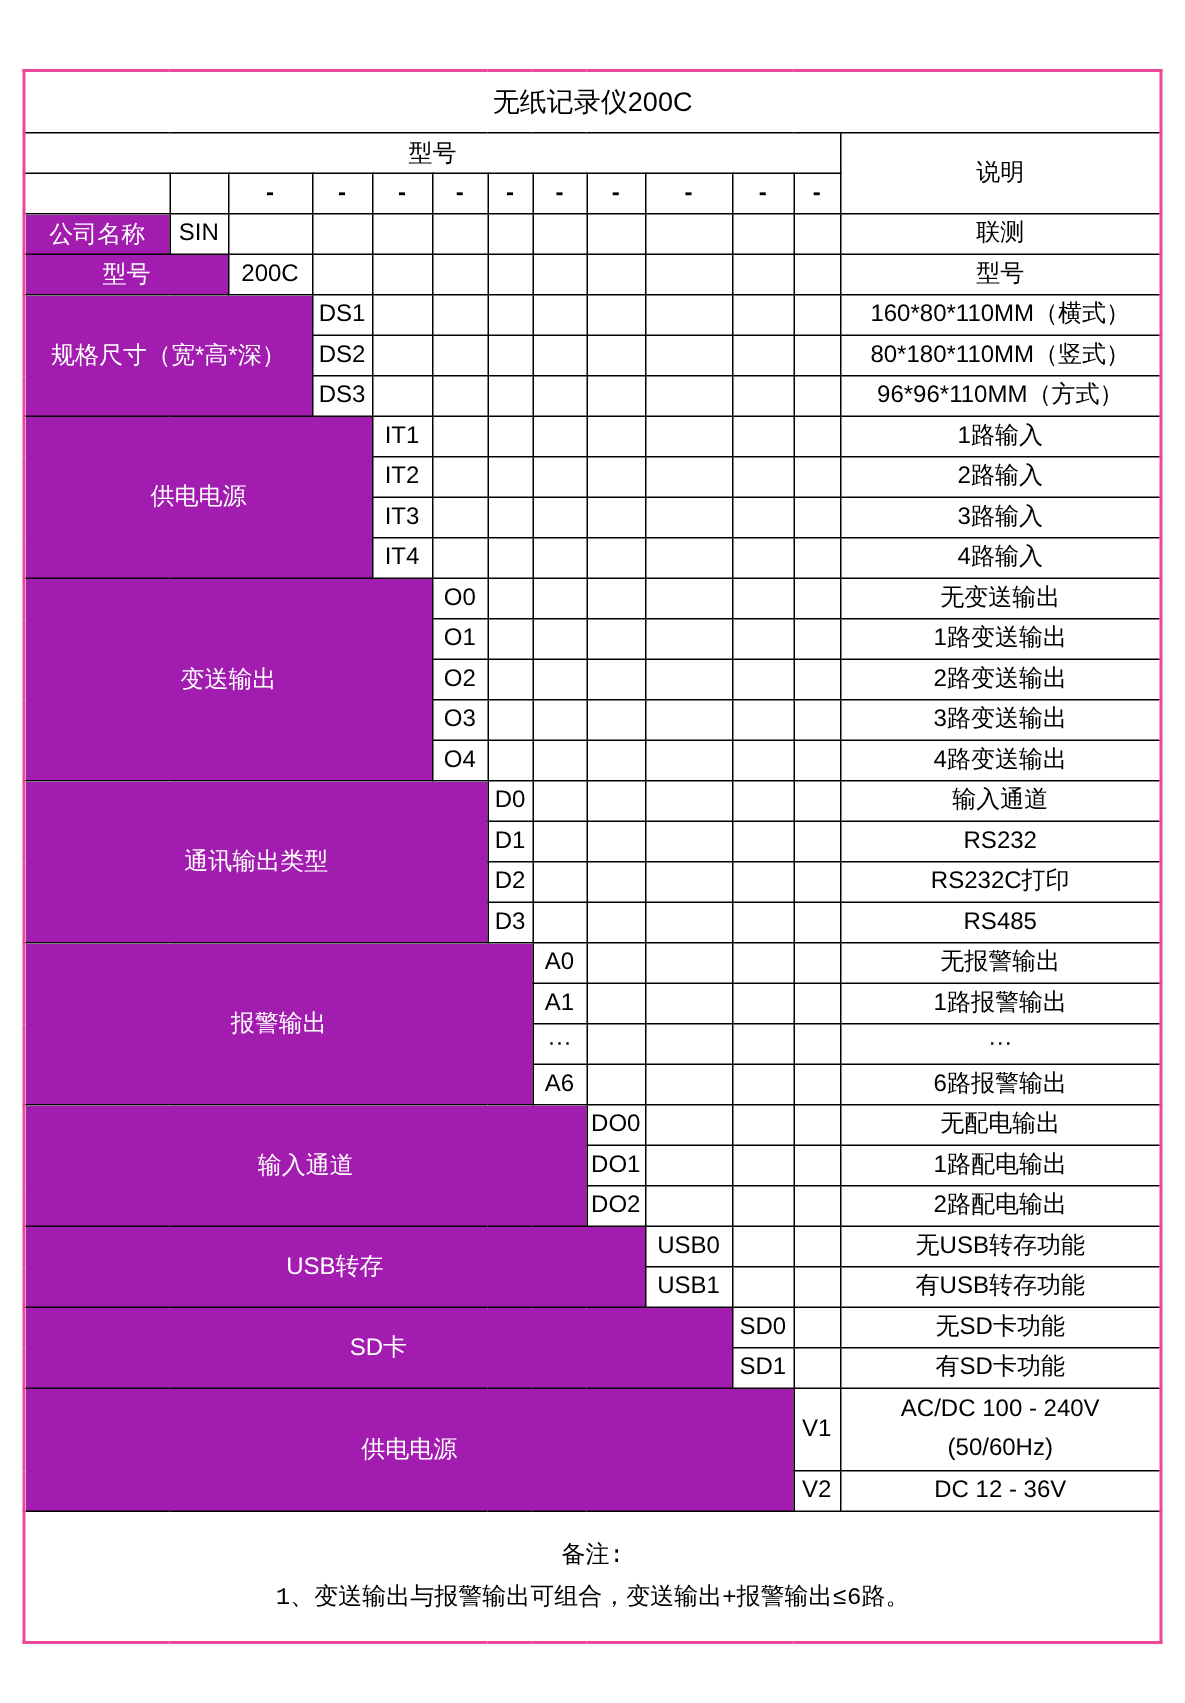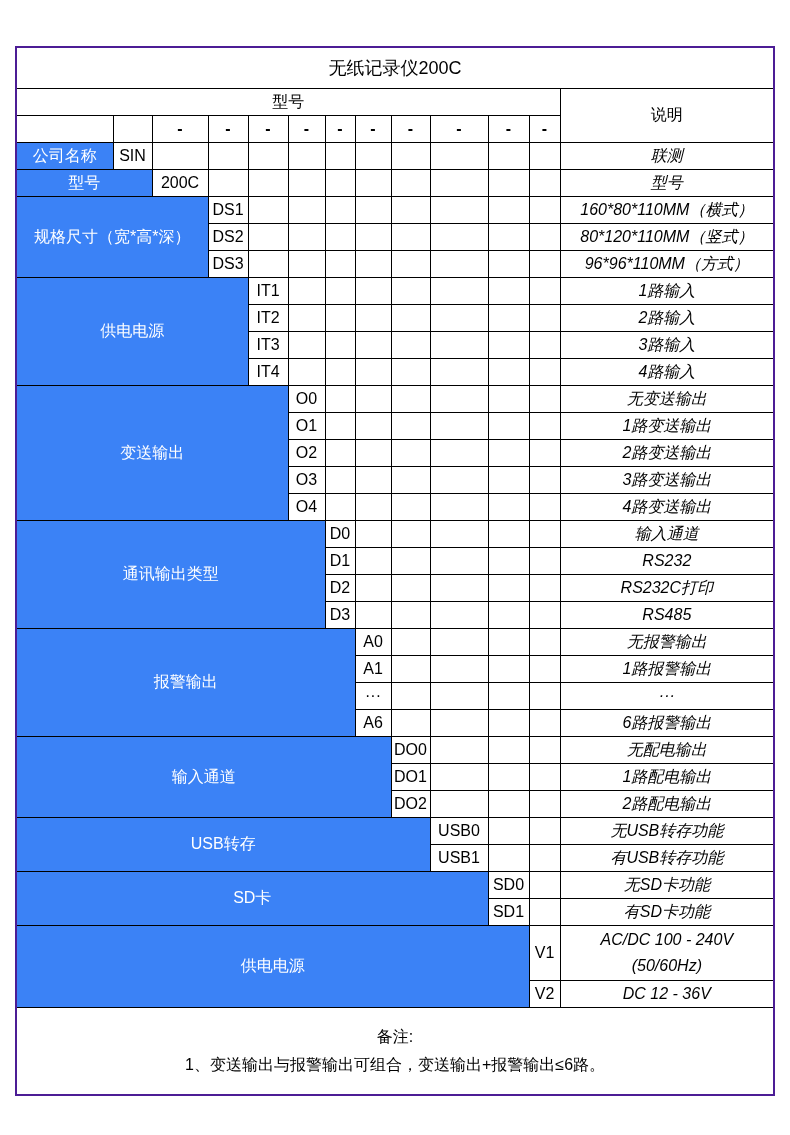--- a/index.html
+++ b/index.html
@@ -13,21 +13,21 @@
     font-family: "Liberation Sans", "DejaVu Sans", sans-serif;
     color: #000000;
     position: relative;
     overflow: hidden;
   }
   table.spec {
     border-collapse: collapse;
     table-layout: fixed;
     width: 760px;
     margin: 46px 0 0 15px;
-    border: 2px solid #4c1d95;
+    border: 2px solid #ec4899;
   }
   table.spec td {
     border: 1px solid #000000;
     font-size: 16px;
     text-align: center;
     vertical-align: middle;
     padding: 0;
     overflow: hidden;
   }
   tr.row-title td {
@@ -41,39 +41,39 @@
     height: 26px;
     font-weight: bold;
   }
   tbody#body-rows tr {
     height: 27px;
   }
   tbody#body-rows tr.tall {
     height: 55px;
   }
   td.label-cell {
-    background: #3b82f6;
+    background: #a21caf;
     color: #ffffff;
   }
   td.code-cell {
     text-align: left;
     padding-left: 4px;
   }
   td.desc-cell {
     white-space: pre-line;
     line-height: 26px;
-    font-style: italic;
   }
   td.notes-cell {
     height: 86px;
     text-align: left;
     vertical-align: middle;
     padding: 2px 6px;
     line-height: 28px;
     font-size: 16px;
+    font-family: Liberation Mono, monospace;
   }
   .notes-cell div {
     white-space: nowrap;
   }
 </style>
 </head>
 <body>
 
 <table class="spec">
   <colgroup>
@@ -162,21 +162,21 @@
       <tr>
         <td class="code-cell">DS2</td>
         <td></td>
         <td></td>
         <td></td>
         <td></td>
         <td></td>
         <td></td>
         <td></td>
         <td></td>
-        <td class="desc-cell">80*120*110MM（竖式）</td>
+        <td class="desc-cell">80*180*110MM（竖式）</td>
       </tr>
       <tr>
         <td class="code-cell">DS3</td>
         <td></td>
         <td></td>
         <td></td>
         <td></td>
         <td></td>
         <td></td>
         <td></td>

